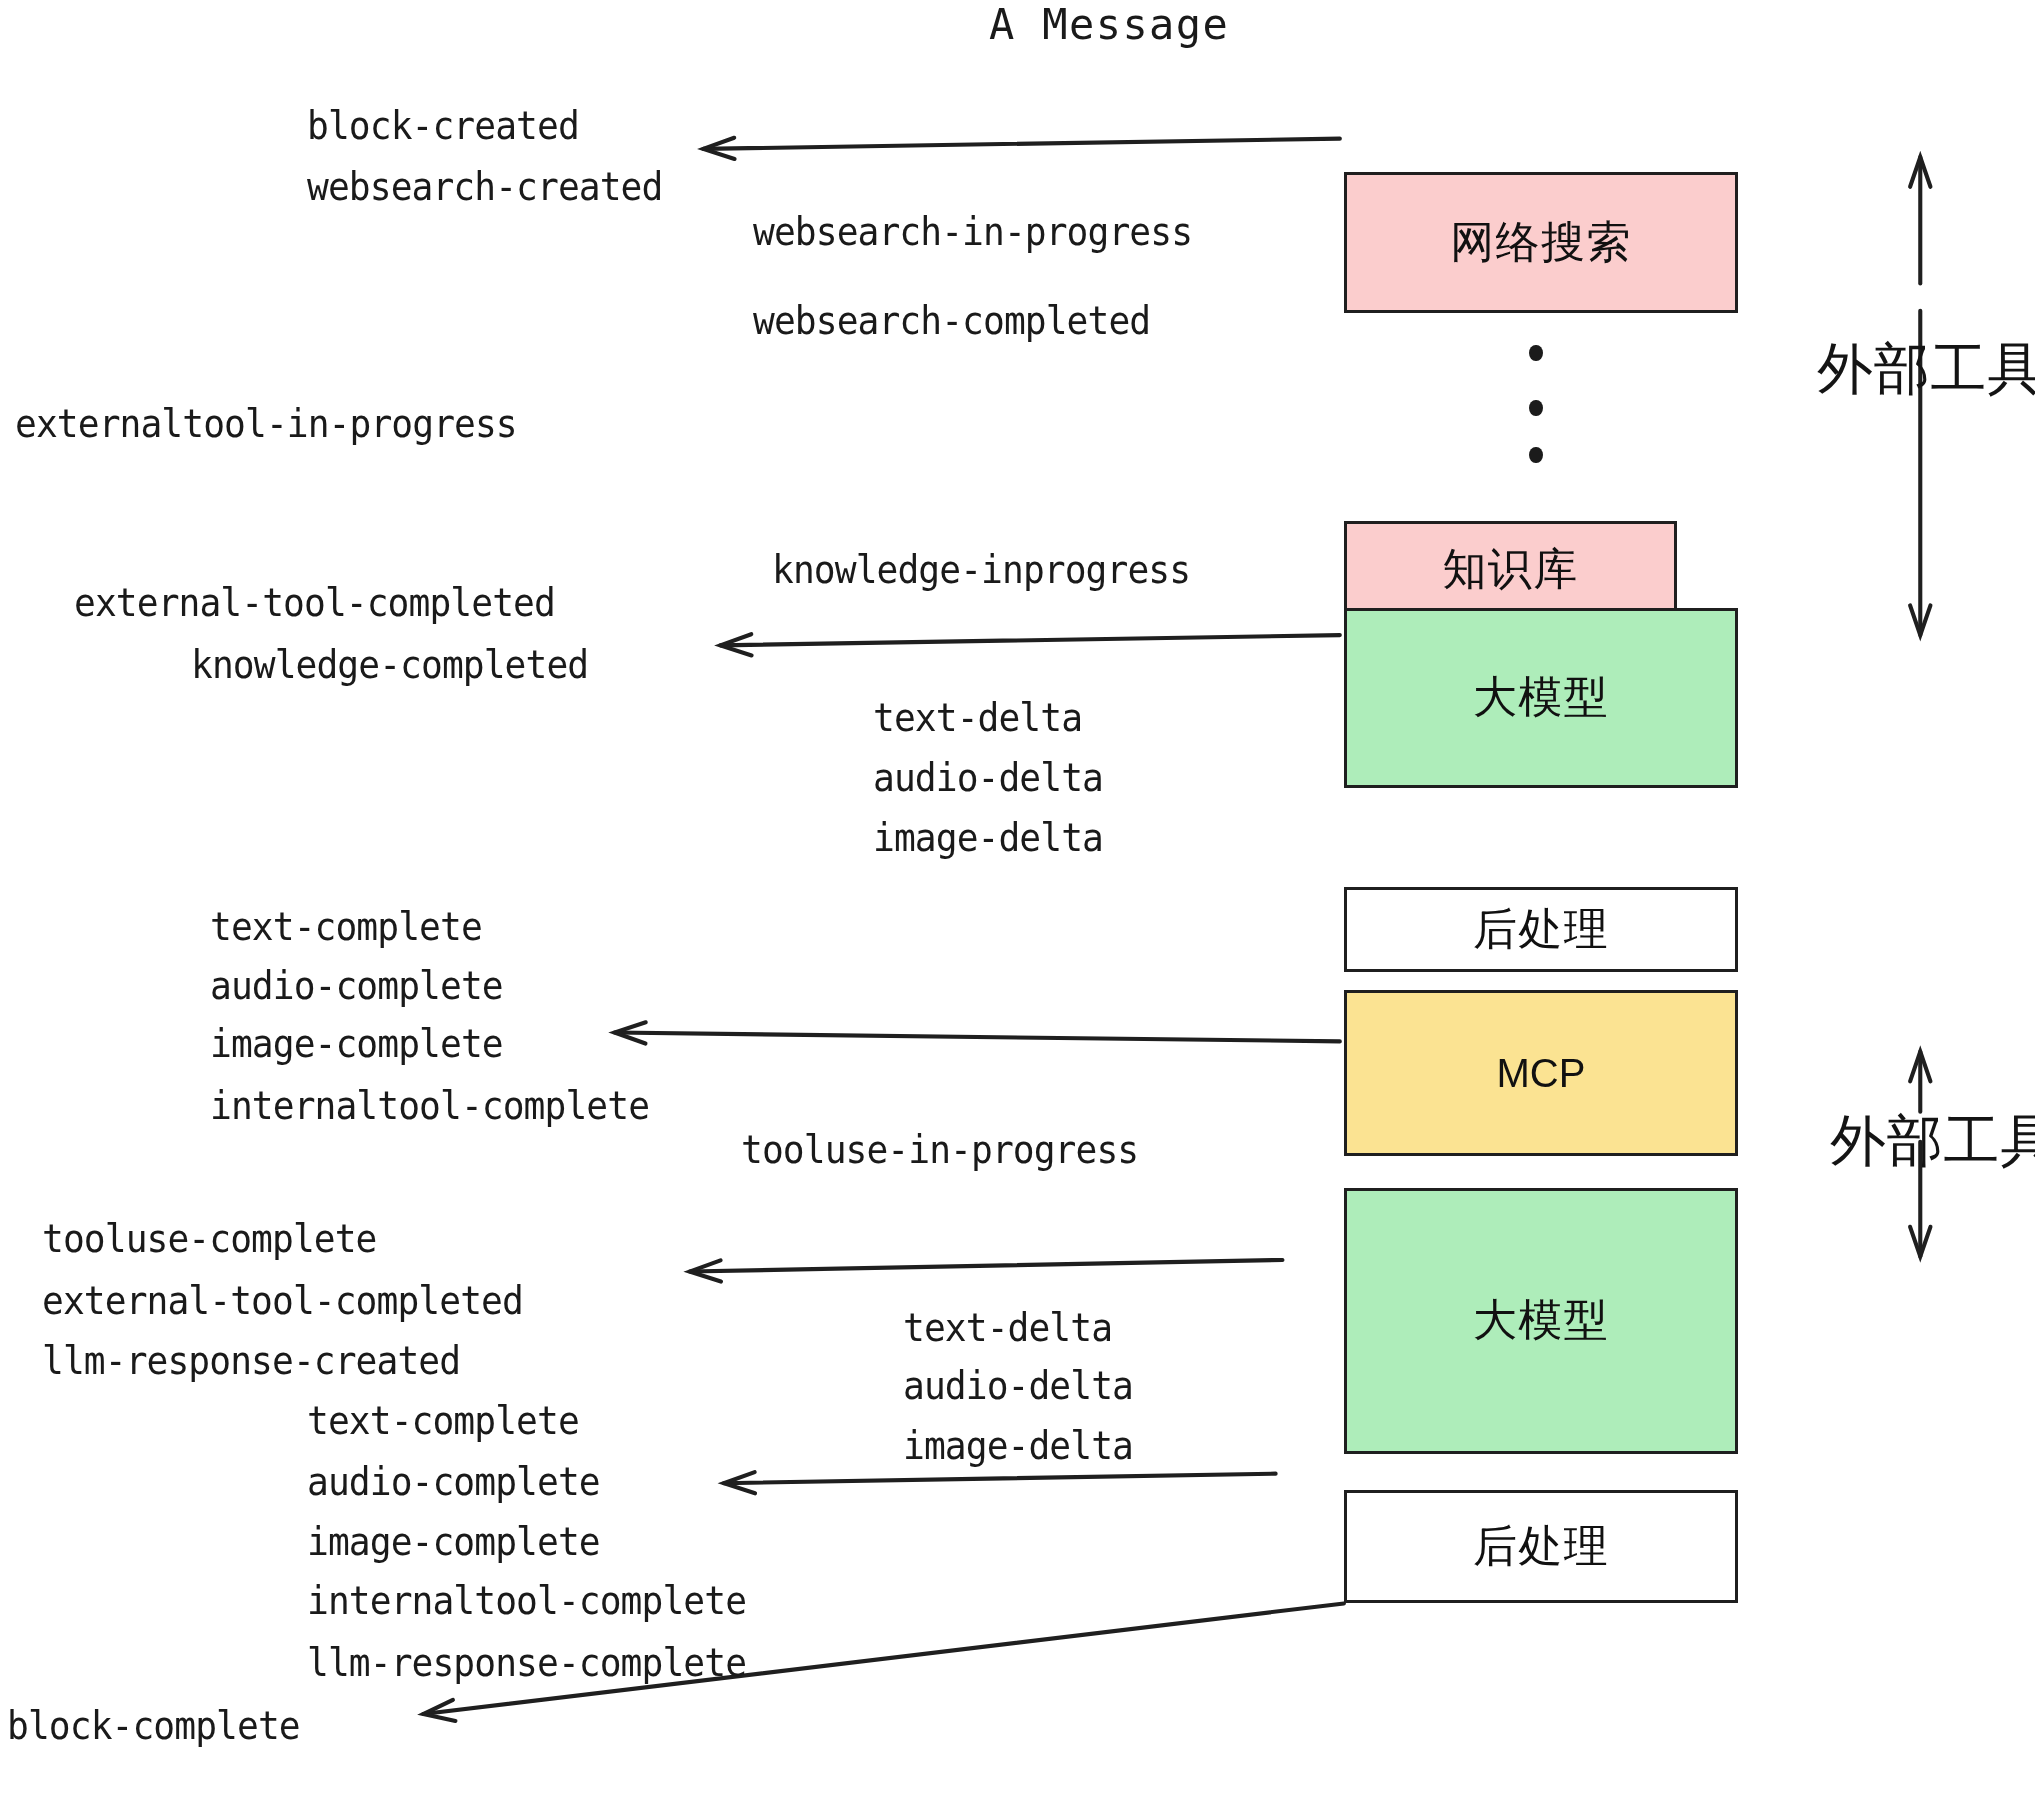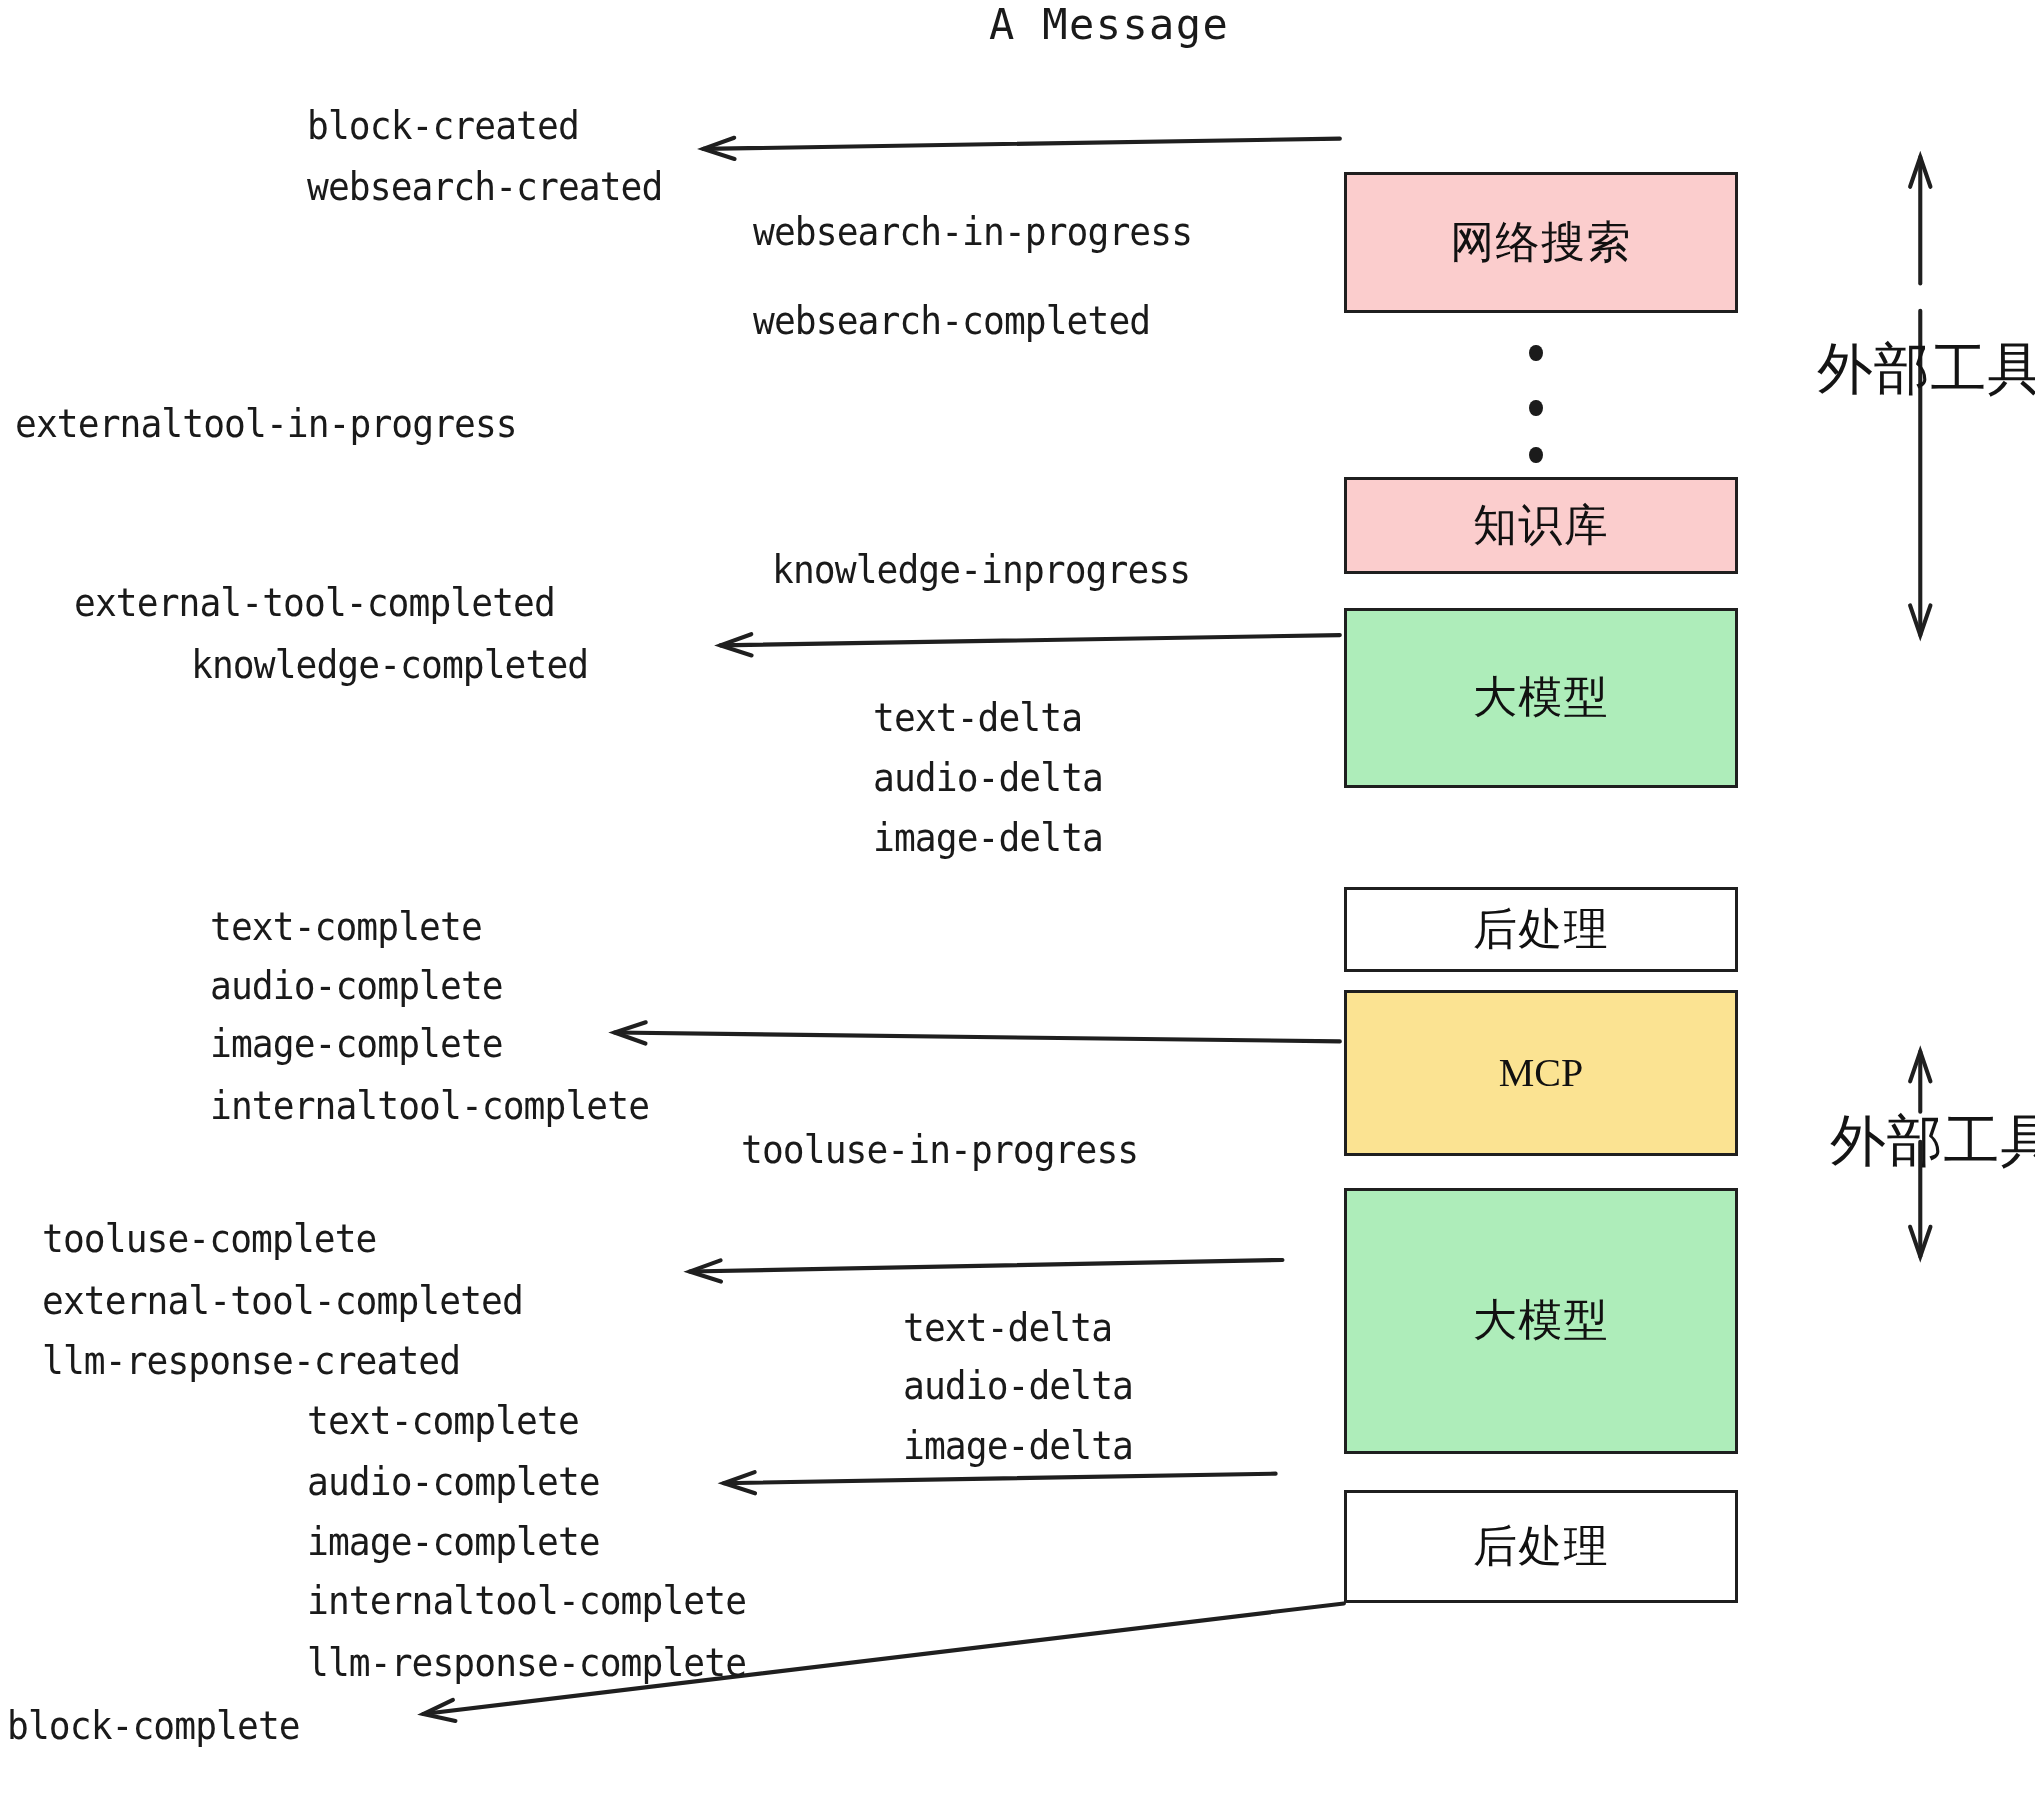--- a/index.html
+++ b/index.html
@@ -14,21 +14,21 @@
 
   .title{position:absolute;white-space:pre;color:#1a1a1a;
          font-family:"DejaVu Sans Mono","Liberation Mono",monospace;
          font-size:42px;letter-spacing:1.4px;line-height:1;}
 
   .box{position:absolute;box-sizing:border-box;border:3.4px solid #1f1f1f;
        display:flex;align-items:center;justify-content:center;
        color:#111;}
   .box span{font-family:Liberation Serif, serif;
             font-size:44px;letter-spacing:1.4px;line-height:1;}
-  .box.mcp span{font-family:Liberation Serif, serif;
+  .box.mcp span{font-family:Liberation Sans, sans-serif;
                 font-size:40px;letter-spacing:0;}
 
   .sidelabel{position:absolute;white-space:pre;color:#141414;
              font-family:"DejaVu Sans","Liberation Sans",sans-serif;
              font-size:56px;line-height:1;letter-spacing:0.7px;}
 
   .dot{position:absolute;width:13.7px;height:16.4px;border-radius:50%;background:#1b1b1b;}
 
   svg.lines{position:absolute;left:0;top:0;width:2035px;height:1796px;
             pointer-events:none;overflow:visible;}
@@ -64,21 +64,21 @@
         <path d="M2826.9059793061638 1583.5179478023058 L2812 1540 L2797.0940206938362 1583.5179478023058"></path>
         <path d="M2812 1672 L2812 1840"></path>
         <path d="M2797.0940206938362 1796.4820521976942 L2812 1840 L2826.9059793061638 1796.4820521976942"></path>
       </g>
   </svg>
 
   <div id="boxes-layer">
       <div class="box" style="left: 1344px; top: 172px; width: 394px; height: 141px; background: rgb(251, 205, 205);">
         <span>网络搜索</span>
       </div>
-      <div class="box" style="left: 1344px; top: 477px; width: 394px; height: 97px; background: rgb(251, 205, 205);">
+      <div class="box" style="left: 1344px; top: 521px; width: 333px; height: 97px; background: rgb(251, 205, 205);">
         <span>知识库</span>
       </div>
       <div class="box" style="left: 1344px; top: 608px; width: 394px; height: 180px; background: rgb(174, 237, 186);">
         <span>大模型</span>
       </div>
       <div class="box" style="left: 1344px; top: 887px; width: 394px; height: 85px; background: rgb(255, 255, 255);">
         <span>后处理</span>
       </div>
       <div class="box mcp" style="left: 1344px; top: 990px; width: 394px; height: 166px; background: rgb(251, 227, 146);">
         <span>MCP</span>

